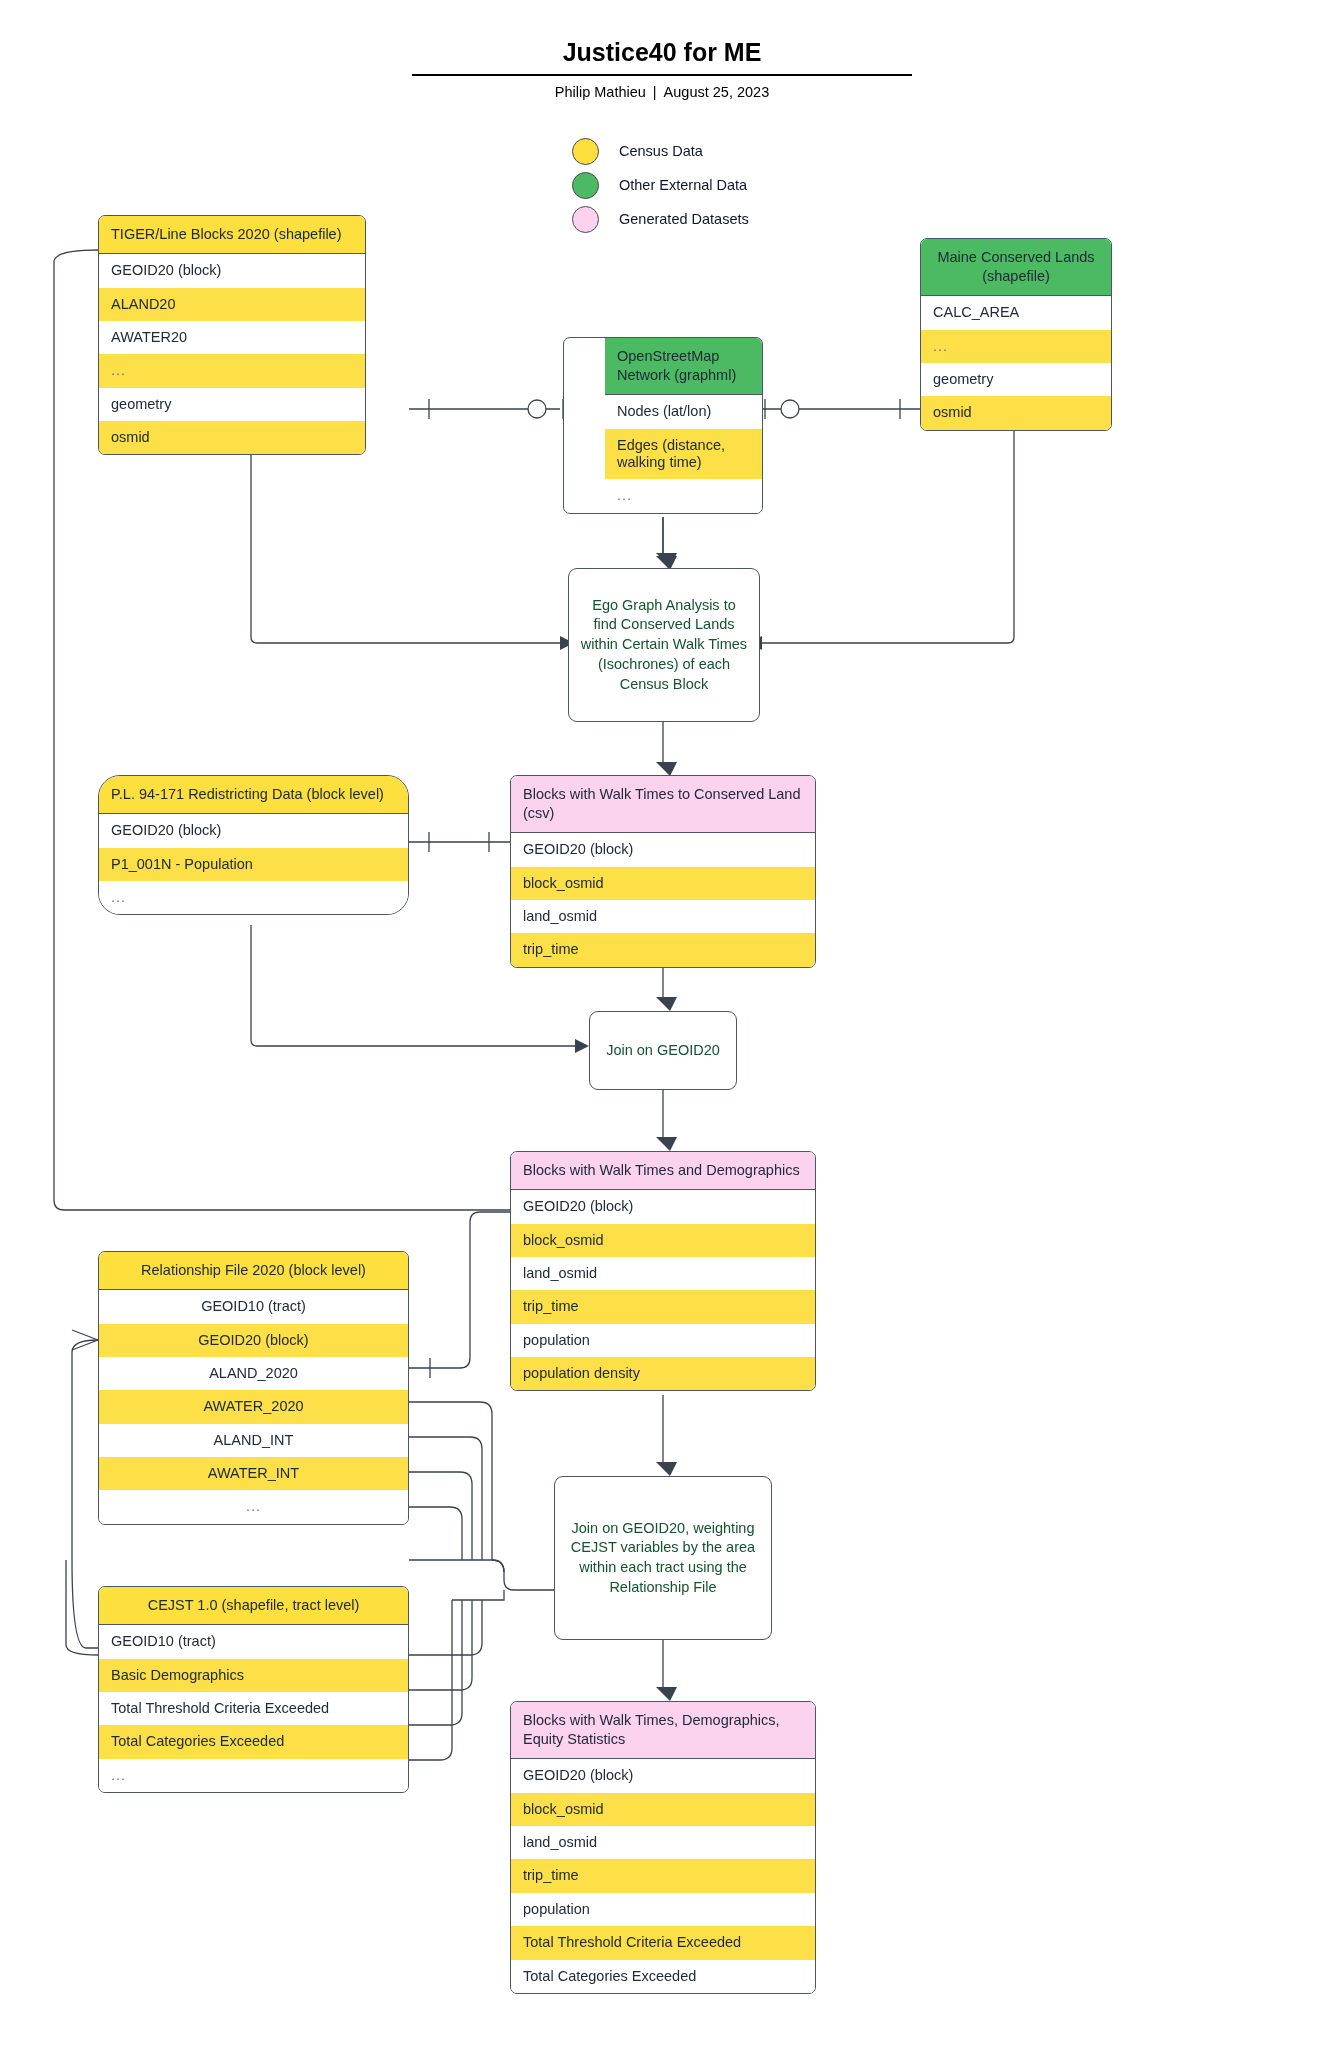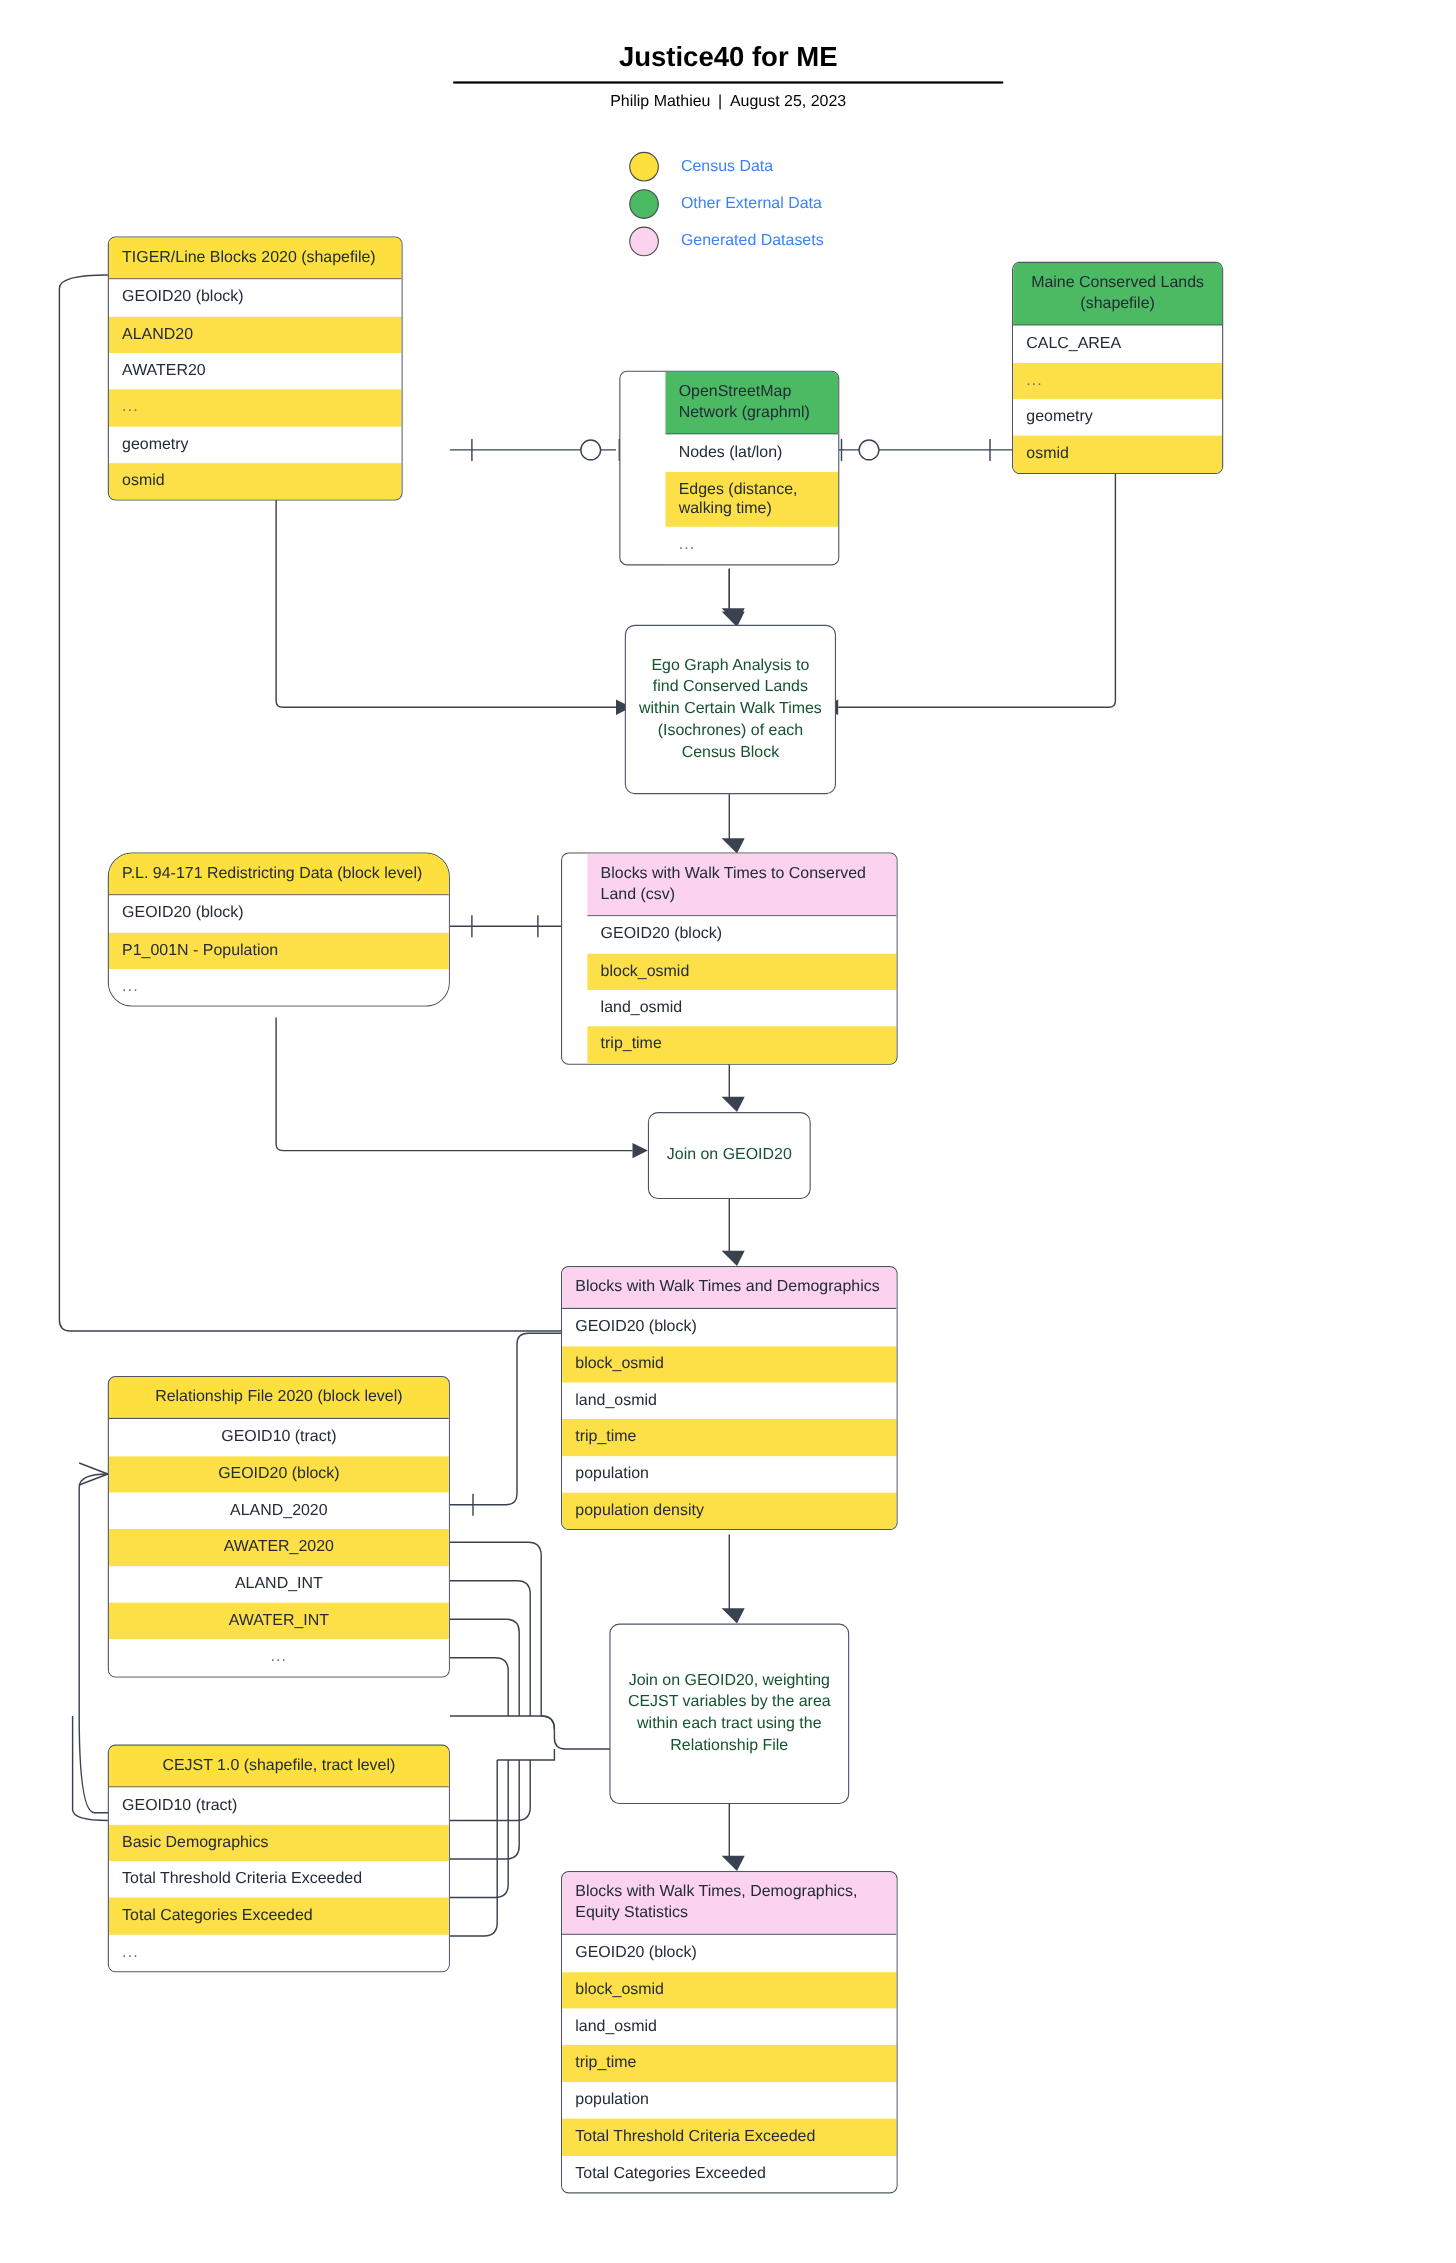--- a/index.html
+++ b/index.html
@@ -50,21 +50,21 @@
   }
   .legend-dot{
     width:27px;height:27px;border-radius:50%;
     border:1px solid #4a4a4a;
     box-sizing:border-box;
     flex:0 0 auto;
   }
   .legend-label{
     margin-left:20px;
     font-size:14.5px;
-    color:#3b82f6;
+    color:#0f172a;
     white-space:nowrap;
   }
 
   
   .entity{
     position:absolute;
     box-sizing:border-box;
     border:1.3px solid #4b5563;
     border-radius:7px;
     background:#ffffff;
@@ -257,21 +257,21 @@
 
   <div class="process" style="left:568px; top:568px; width:192px; height:154px;">Ego Graph Analysis to find Conserved Lands within Certain Walk Times (Isochrones) of each Census Block</div>
 
   <div class="entity" style="left:98px; top:775px; width:311px;border-radius:22px;">
     <div class="ehead head-yellow">P.L. 94-171 Redistricting Data (block level)</div>
     <div class="erow">GEOID20 (block)</div>
     <div class="erow alt">P1_001N - Population</div>
     <div class="erow dots">...</div>
   </div>
 
-  <div class="entity" style="left:510px; top:775px; width:306px;padding-left:23px;">
+  <div class="entity" style="left:510px; top:775px; width:306px;">
     <div class="ehead head-pink">Blocks with Walk Times to Conserved Land (csv)</div>
     <div class="erow">GEOID20 (block)</div>
     <div class="erow alt">block_osmid</div>
     <div class="erow">land_osmid</div>
     <div class="erow alt">trip_time</div>
   </div>
 
   <div class="process" style="left:589px; top:1011px; width:148px; height:79px;">Join on GEOID20</div>
 
   <div class="entity" style="left:510px; top:1151px; width:306px;">

